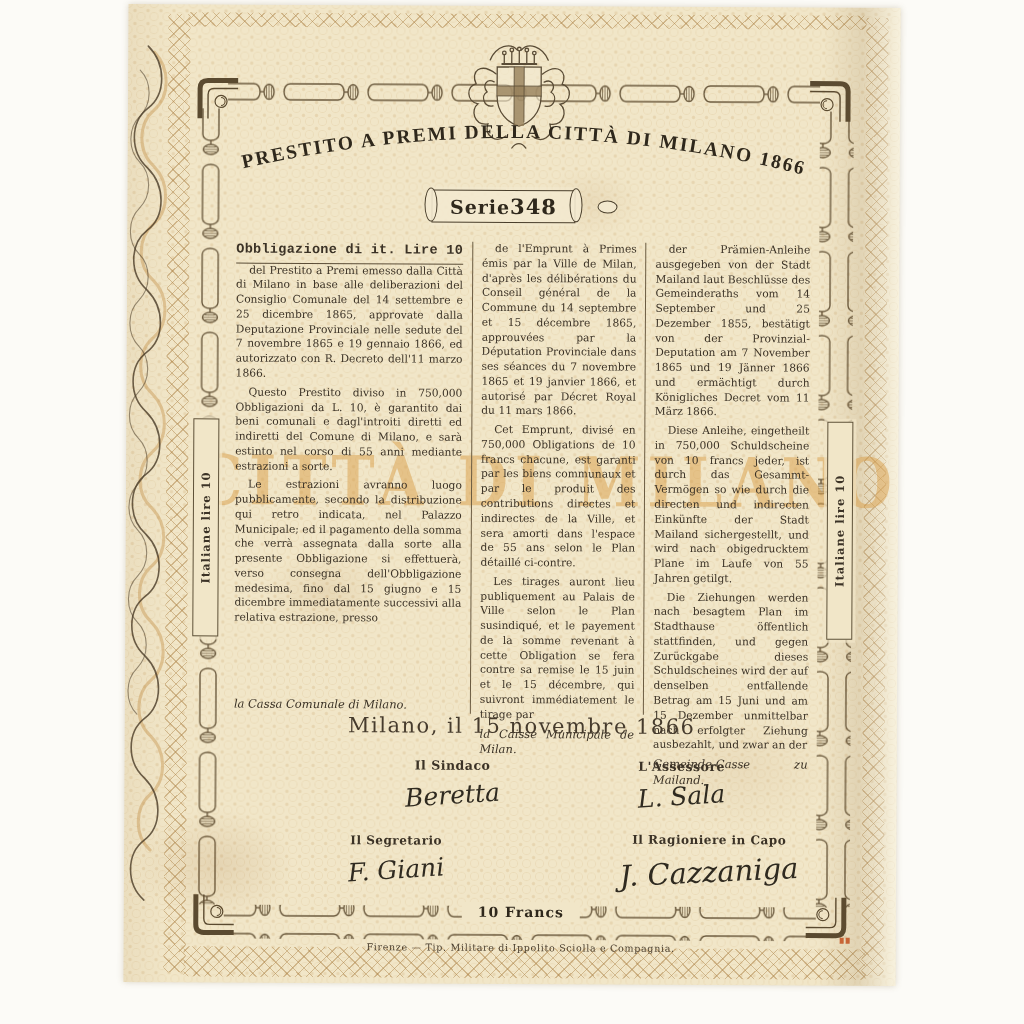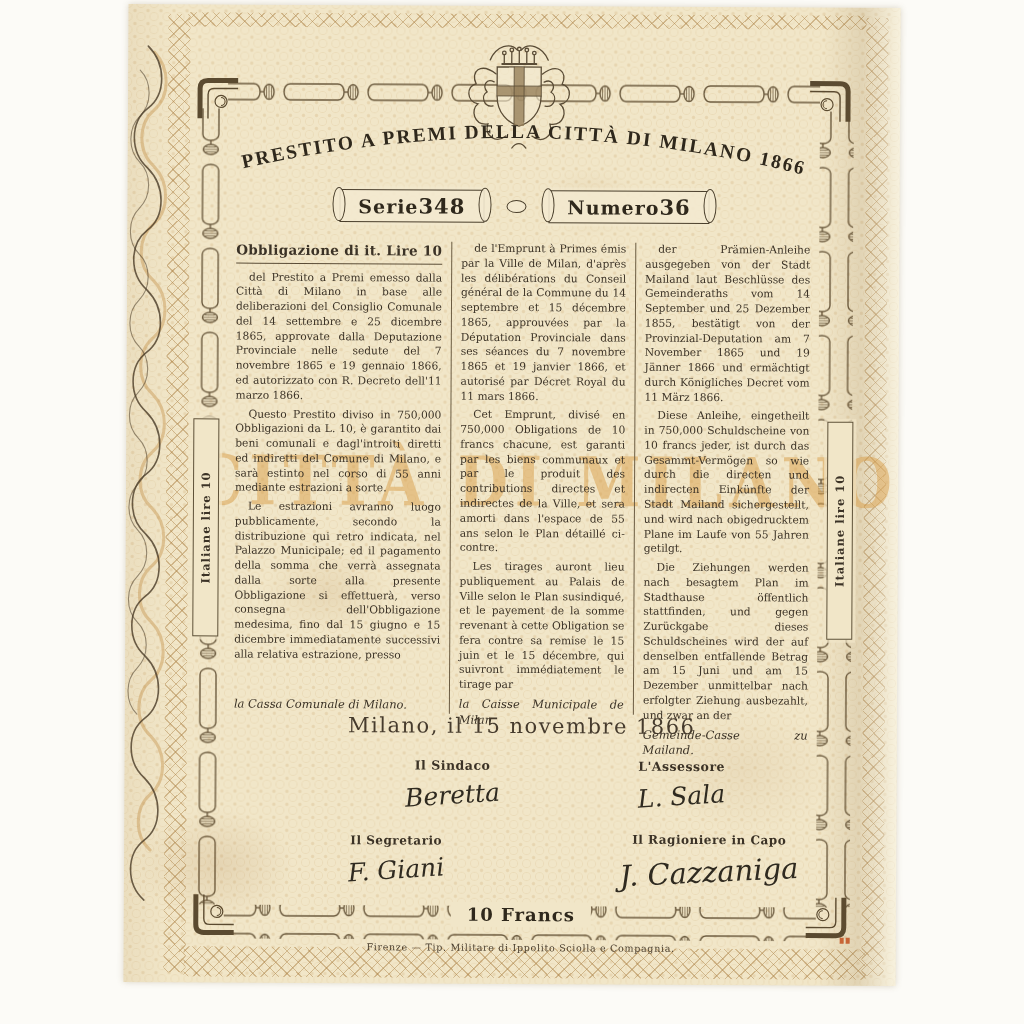--- a/index.html
+++ b/index.html
@@ -78,21 +78,21 @@
     position:absolute;left:100px;top:236px;width:592px;height:472px;
     display:flex;z-index:2;
   }
   .col{
     flex:1 1 0;padding:0 9px;display:flex;flex-direction:column;
     font-size:10.7px;line-height:1.38;text-align:justify;color:#3b3226;
   }
   .col + .col{border-left:1px solid #6b5c42;}
   .col-header{
     text-align:center;font-weight:bold;font-size:13.5px;letter-spacing:.3px;
-    padding-bottom:3px;margin-bottom:7px;border-bottom:1px solid #5a4c36;white-space:nowrap;
+    padding-bottom:3px;border-bottom:1px solid #5a4c36;white-space:nowrap;font-family:Liberation Mono, monospace;
   }
   .col p{margin:0 0 4px 0;text-indent:13px;}
   .closing{margin-top:auto;font-style:italic;font-size:11.5px;text-indent:0;}
   
   .banner{
     position:absolute;top:414px;width:24px;height:216px;z-index:3;
     border:1.5px solid #5e5138;background:#f1e6c8;
     display:flex;align-items:center;justify-content:center;
     box-shadow:0 0 0 3px rgba(241,230,200,.7);
   }
@@ -119,21 +119,21 @@
   .sig-segretario{left:172px;top:828px;width:200px;}
   .sig-ragioniere{left:460px;top:826px;width:250px;}
   .sig-ragioniere .sig-name{font-size:29px;transform:rotate(-3deg);}
   .sig-segretario .sig-title,.sig-ragioniere .sig-title{font-weight:bold;font-size:12px;}
   
   .denom-band{
     position:absolute;left:102px;top:896px;width:590px;text-align:center;z-index:4;
   }
   .denom-band span{
     display:inline-block;background:#f1e6c8;border:0;padding:2px 16px;
-    font-weight:bold;font-size:18px;letter-spacing:1px;color:#2f281c;
+    font-weight:bold;font-size:14px;letter-spacing:1px;color:#2f281c;
   }
   .imprint{
     position:absolute;left:102px;top:936px;width:590px;text-align:center;z-index:4;
     font-size:9.5px;letter-spacing:.7px;color:#4a3e2e;
   }
   .red-mark{position:absolute;left:716px;top:930px;z-index:5;display:flex;gap:2px;}
   .red-mark i{display:block;width:4px;height:6px;background:rgba(194,80,30,.85);}
 </style>
 </head>
 <body>
@@ -226,25 +226,20 @@
     </text>
   </svg>
 
   <div class="serial-row">
     <div class="serial-box">
       <i class="cap cap-l"></i>
       <span>Serie</span><span class="serial-value">348</span>
       <i class="cap cap-r"></i>
     </div>
     <div class="knot"></div>
-    <div class="serial-box">
-      <i class="cap cap-l"></i>
-      <span>Numero</span><span class="serial-value">36</span>
-      <i class="cap cap-r"></i>
-    </div>
   </div>
 
   <div class="watermark">CITTÀ DI MILANO</div>
 
   <div class="columns">
     <div class="col">
       <div class="col-header">Obbligazione di it. Lire 10</div>
       <p>del Prestito a Premi emesso dalla Città di Milano in base alle deliberazioni del Consiglio Comunale del 14 settembre e 25 dicembre 1865, approvate dalla Deputazione Provinciale nelle sedute del 7 novembre 1865 e 19 gennaio 1866, ed autorizzato con R. Decreto dell'11 marzo 1866.</p>
       <p>Questo Prestito diviso in 750,000 Obbligazioni da L. 10, è garantito dai beni comunali e dagl'introiti diretti ed indiretti del Comune di Milano, e sarà estinto nel corso di 55 anni mediante estrazioni a sorte.</p>
       <p>Le estrazioni avranno luogo pubblicamente, secondo la distribuzione qui retro indicata, nel Palazzo Municipale; ed il pagamento della somma che verrà assegnata dalla sorte alla presente Obbligazione si effettuerà, verso consegna dell'Obbligazione medesima, fino dal 15 giugno e 15 dicembre immediatamente successivi alla relativa estrazione, presso</p>

